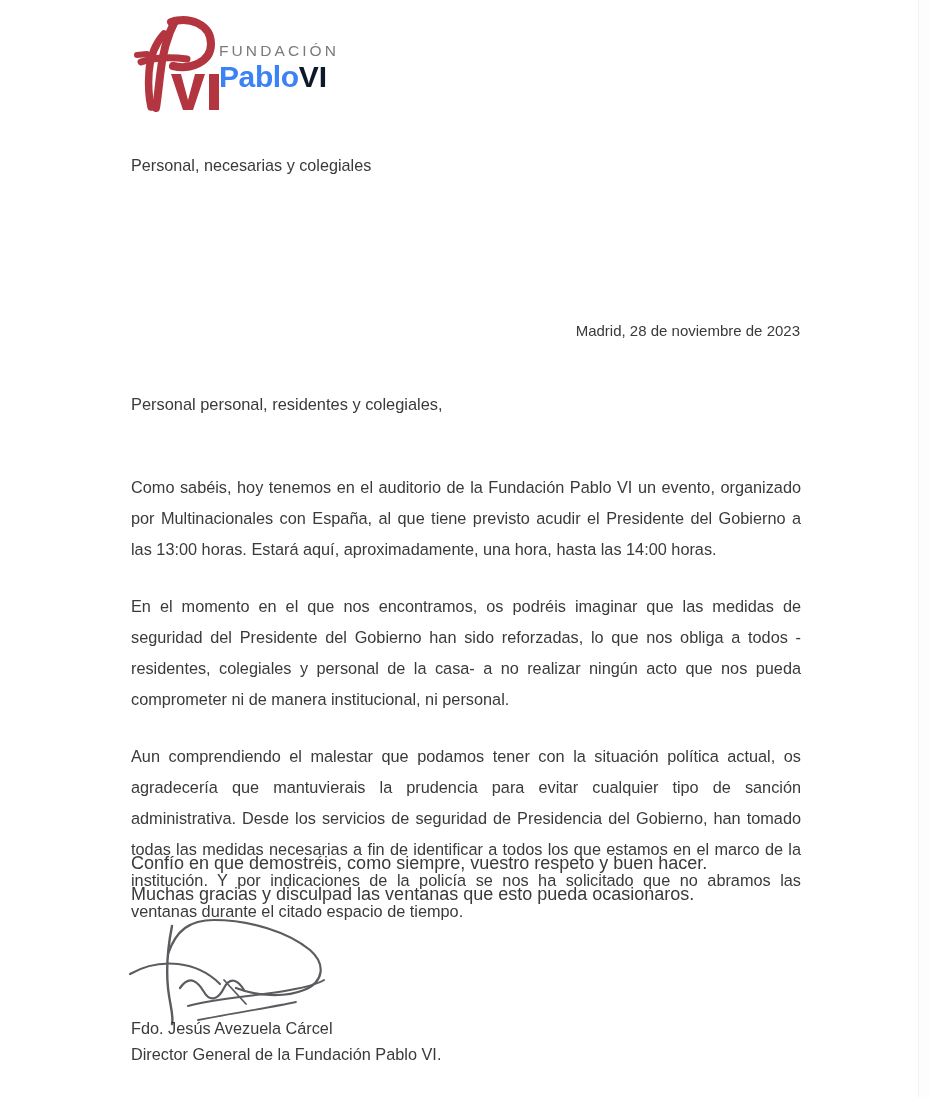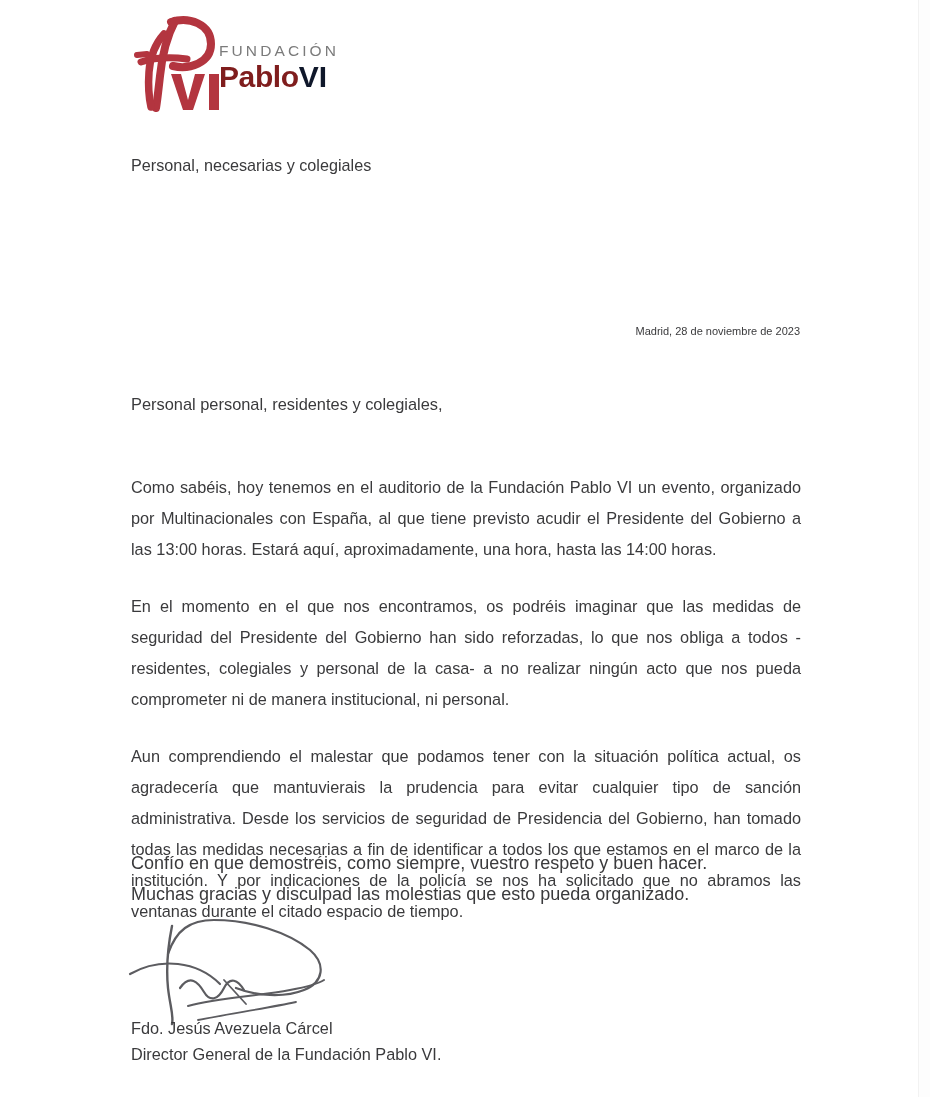--- a/index.html
+++ b/index.html
@@ -71,41 +71,41 @@
     margin: 1px 0 3px 0;
     white-space: nowrap;
   }
   .logo-pablovi {
     font-size: 30px;
     line-height: 1;
     white-space: nowrap;
     font-weight: 700;
     margin: 0;
   }
-  .logo-pablo { color: #7f1d1d; letter-spacing: -0.4px; }
+  .logo-pablo { color: #3b82f6; letter-spacing: -0.4px; }
   .logo-vi { color: #0f172a; font-weight: 700; letter-spacing: 0px; }
 
   
   .addressee {
     position: absolute;
     left: 131px;
     top: 152px;
     width: 600px;
     font-size: 16.2px;
     line-height: 27px;
   }
   .addressee div { white-space: nowrap; }
 
   .date-line {
     position: absolute;
     left: 131px;
     top: 319px;
     width: 669px;
     text-align: right;
-    font-size: 11px;
+    font-size: 15px;
     line-height: 24px;
   }
 
   .salutation {
     position: absolute;
     left: 131px;
     top: 392px;
     font-size: 16.4px;
     line-height: 24px;
     white-space: nowrap;
@@ -201,21 +201,21 @@
   <div class="salutation">Personal personal, residentes y colegiales,</div>
 
   <div class="paragraphs">
     <p class="para">Como sabéis, hoy tenemos en el auditorio de la Fundación Pablo VI un evento, organizado por Multinacionales con España, al que tiene previsto acudir el Presidente del Gobierno a las 13:00 horas. Estará aquí, aproximadamente, una hora, hasta las 14:00 horas.</p>
     <p class="para">En el momento en el que nos encontramos, os podréis imaginar que las medidas de seguridad del Presidente del Gobierno han sido reforzadas, lo que nos obliga a todos - residentes, colegiales y personal de la casa- a no realizar ningún acto que nos pueda comprometer ni de manera institucional, ni personal.</p>
     <p class="para">Aun comprendiendo el malestar que podamos tener con la situación política actual, os agradecería que mantuvierais la prudencia para evitar cualquier tipo de sanción administrativa. Desde los servicios de seguridad de Presidencia del Gobierno, han tomado todas las medidas necesarias a fin de identificar a todos los que estamos en el marco de la institución. Y por indicaciones de la policía se nos ha solicitado que no abramos las ventanas durante el citado espacio de tiempo.</p>
   </div>
 
   <div class="closing">
     <div>Confío en que demostréis, como siempre, vuestro respeto y buen hacer.</div>
-    <div>Muchas gracias y disculpad las molestias que esto pueda organizado.</div>
+    <div>Muchas gracias y disculpad las ventanas que esto pueda ocasionaros.</div>
   </div>
 
   <div class="signature-img">
     <svg viewBox="0 0 230 115" width="230" height="115" xmlns="http://www.w3.org/2000/svg">
       <g fill="none" stroke="#5c5c60" stroke-linecap="round" stroke-linejoin="round">
 
         <path d="M40 38 C 48 14, 62 4, 86 4 C 122 4, 160 16, 182 34
                  C 198 48, 196 66, 176 74 C 156 82, 128 80, 108 72" stroke-width="2.2"></path>
 
         <path d="M44 10 C 40 30, 38 52, 40 72 C 42 90, 46 100, 44 108" stroke-width="2.4"></path>

